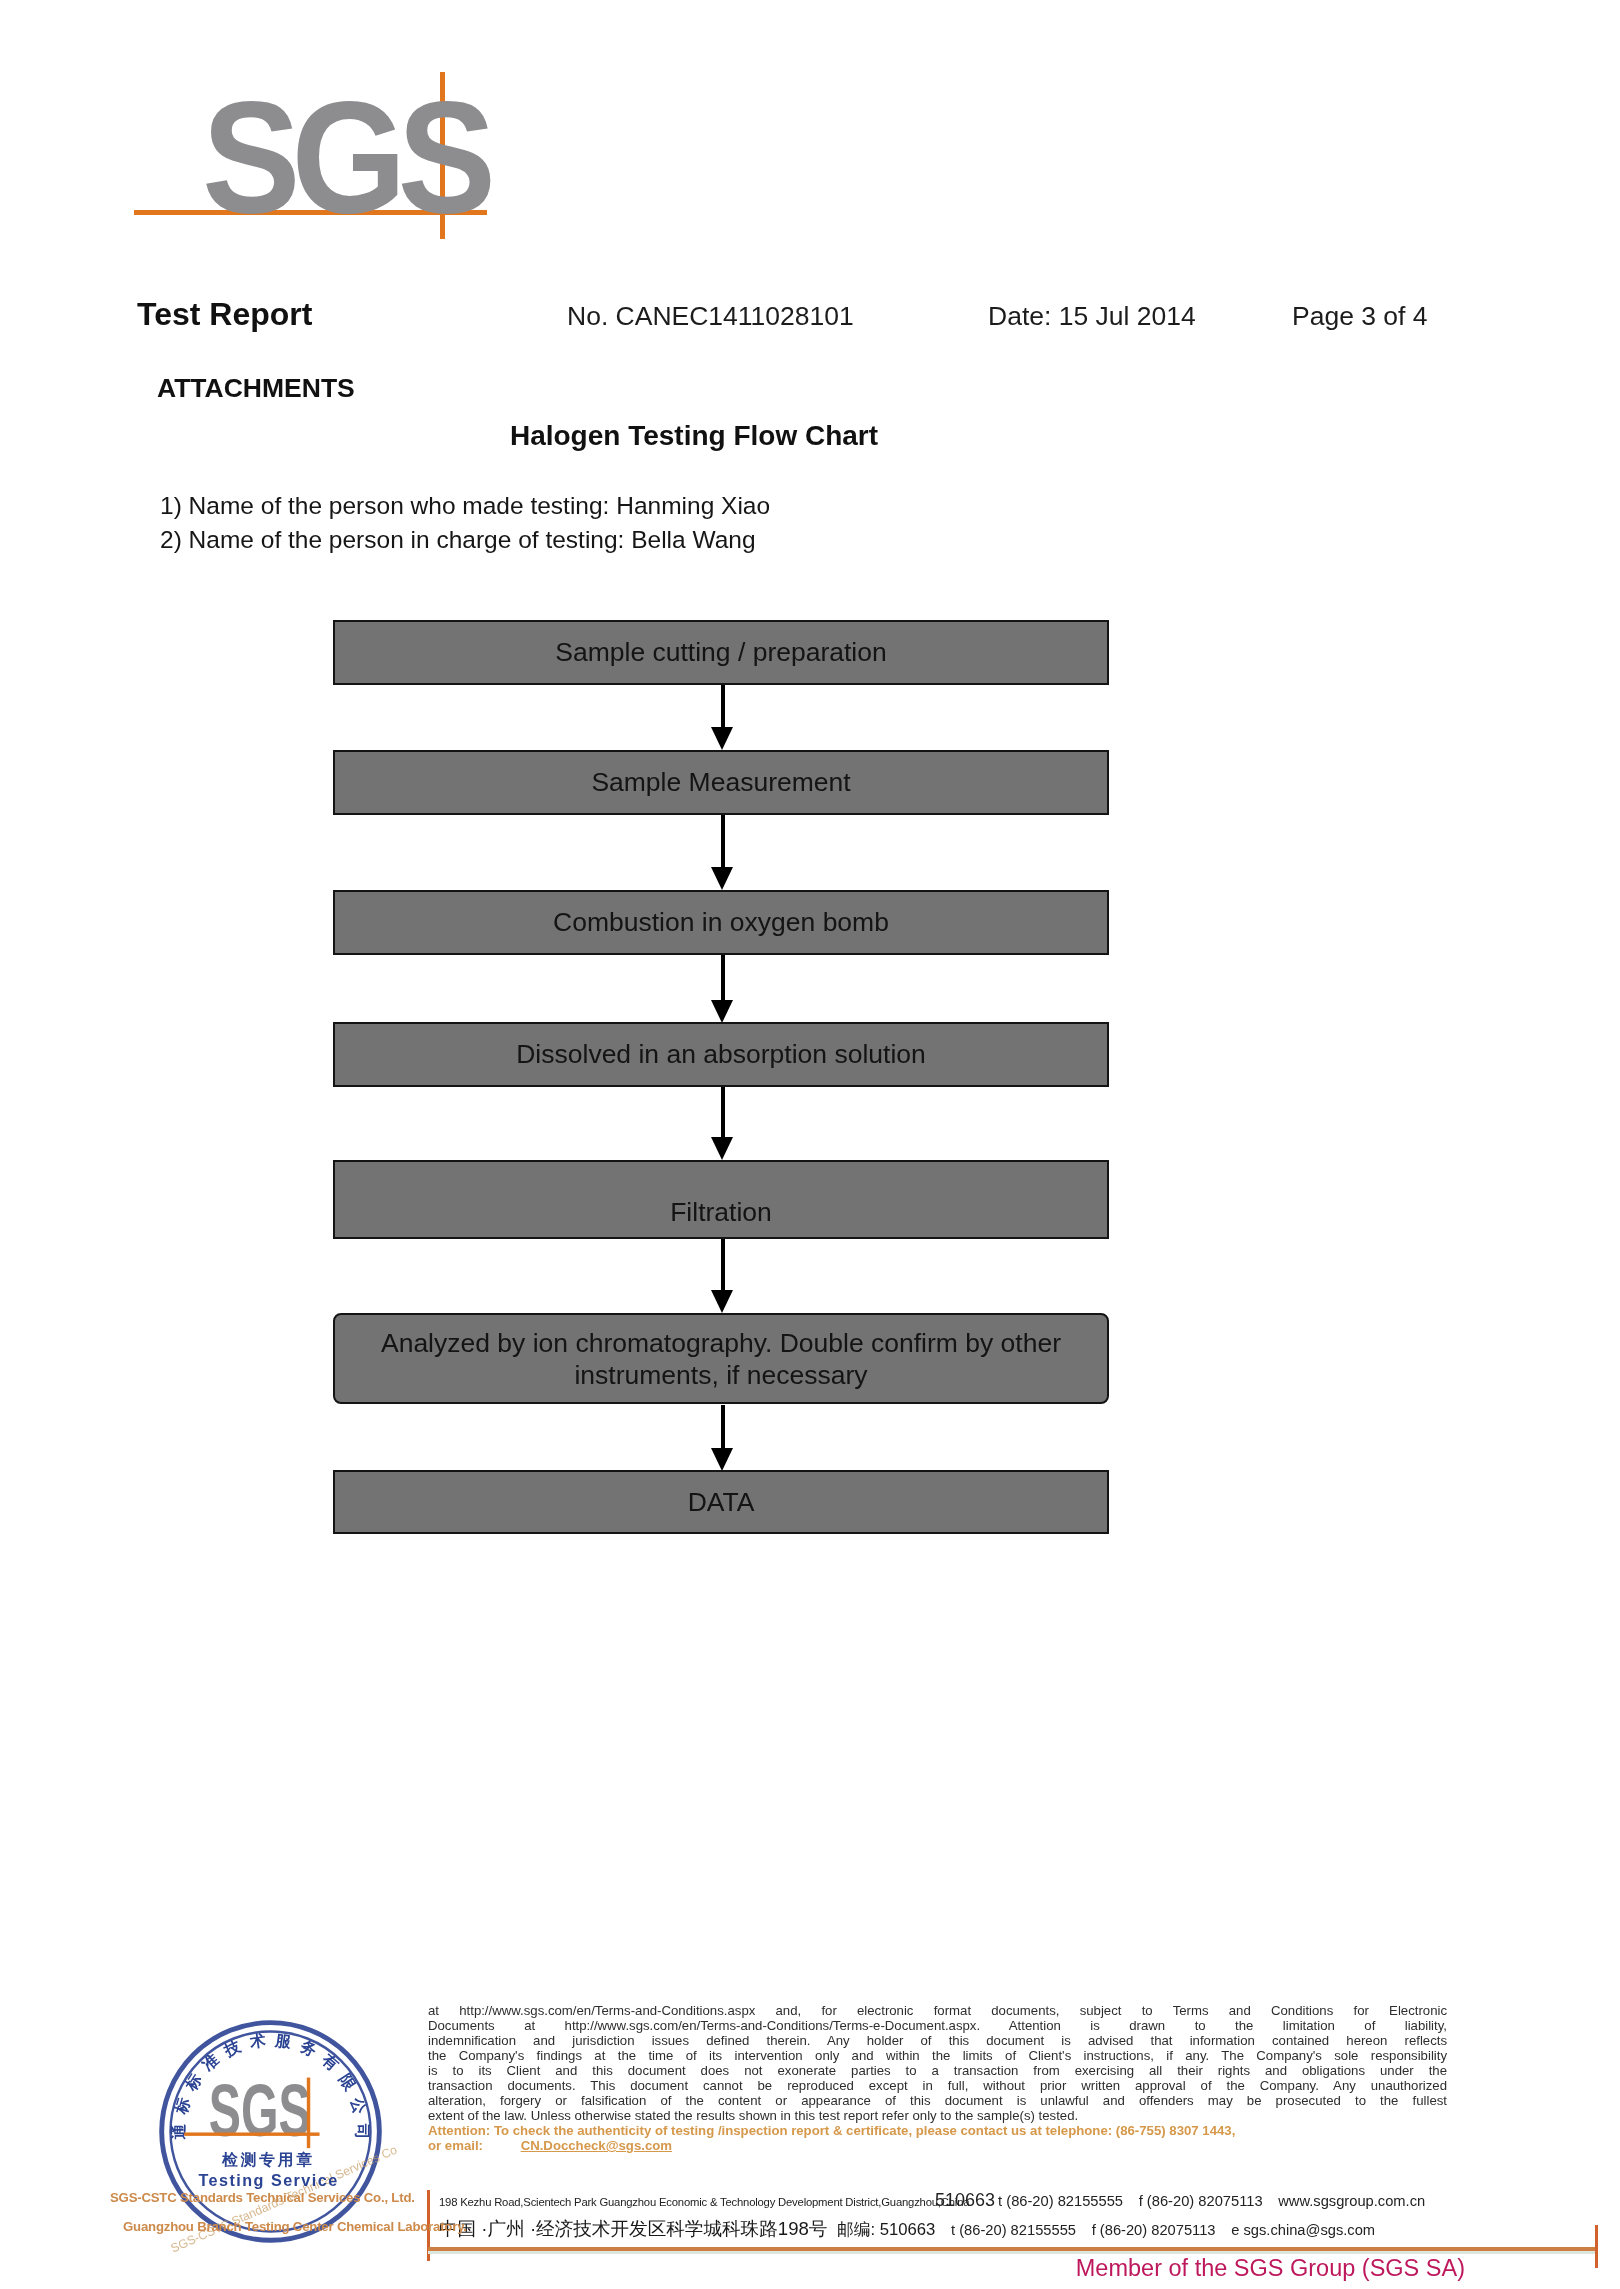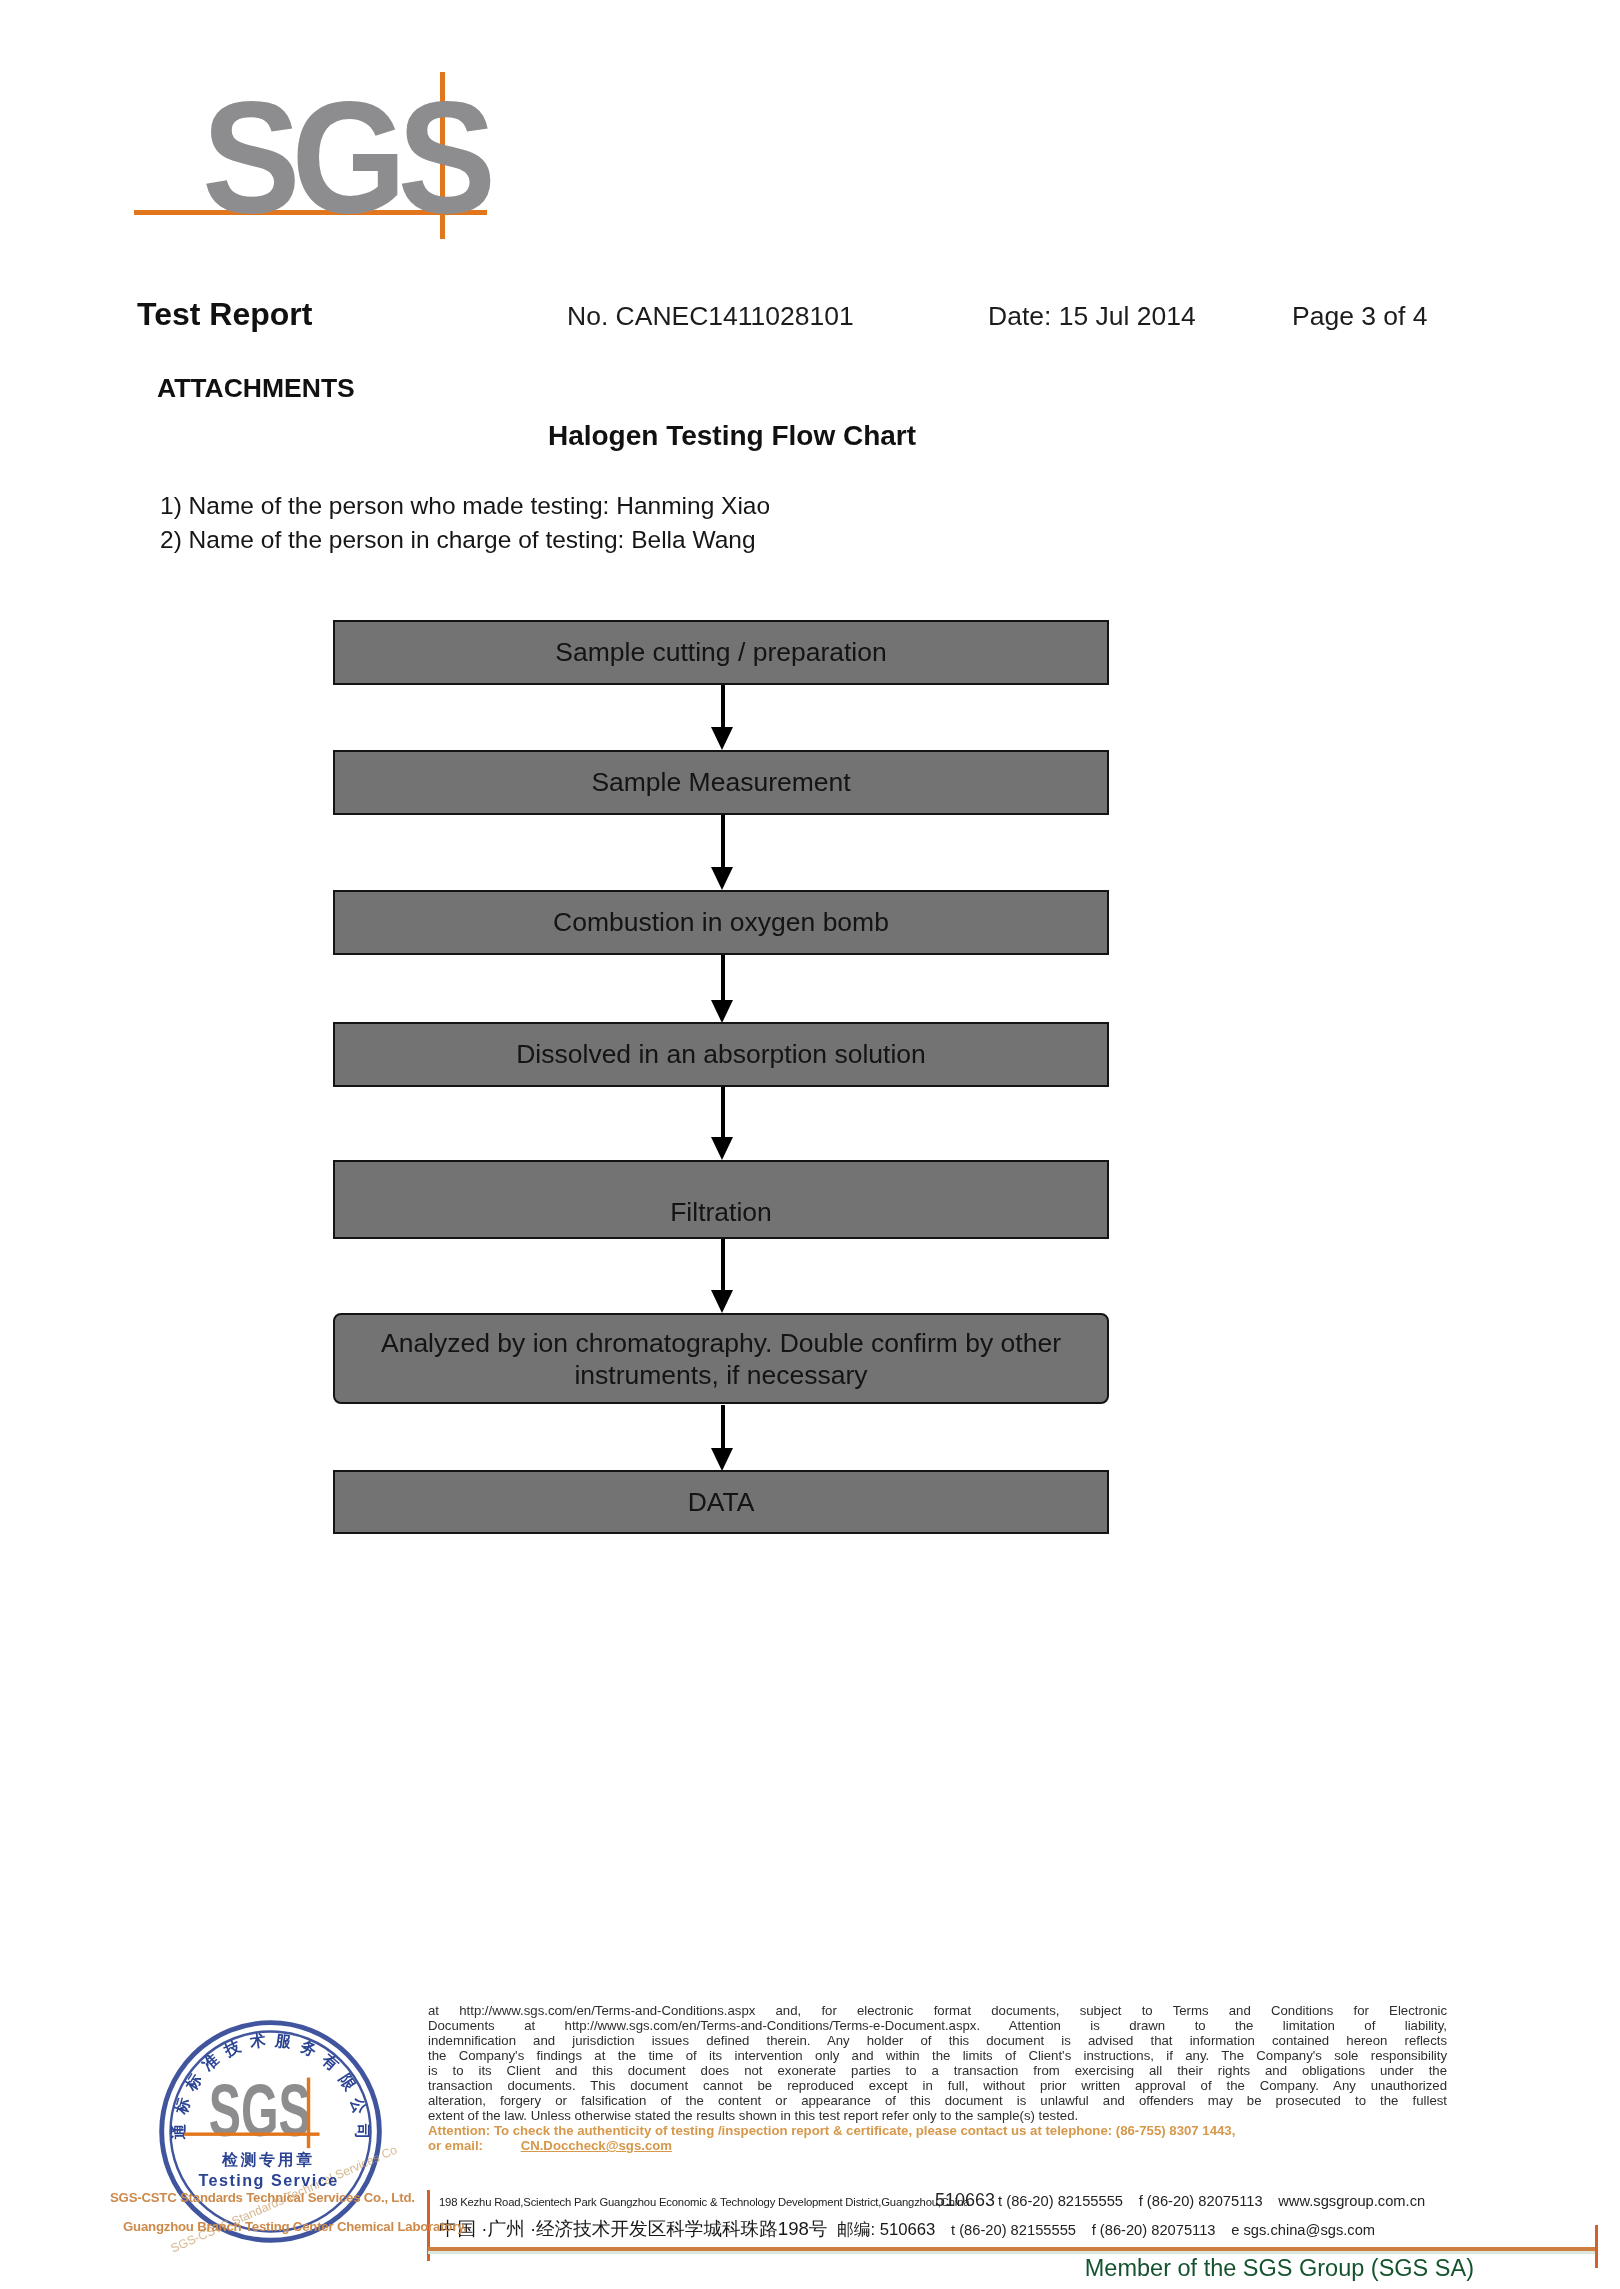--- a/index.html
+++ b/index.html
@@ -12,21 +12,21 @@
   .logo-vline{position:absolute;left:440px;top:72px;width:4.9px;height:167px;background:#e2761d;}
 
   
   .hdr{position:absolute;top:296px;white-space:nowrap;}
   .hdr-title{left:137px;font-size:32px;font-weight:bold;color:#111;}
   .hdr-no{left:567px;top:301px;font-size:26.5px;}
   .hdr-date{left:988px;top:301px;font-size:26.5px;}
   .hdr-page{left:1292px;top:301px;font-size:26.5px;}
 
   .attachments{position:absolute;left:157px;top:373px;font-size:26.5px;font-weight:bold;color:#111;}
-  .chart-title{position:absolute;left:0;top:420px;width:1388px;text-align:center;font-size:28px;font-weight:bold;color:#111;margin-left:38px;}
+  .chart-title{position:absolute;left:0;top:420px;width:1388px;text-align:center;font-size:28px;font-weight:bold;color:#111;}
   .note{position:absolute;left:160px;font-size:24.5px;color:#161616;white-space:nowrap;}
   .note1{top:492px;} .note2{top:526px;}
 
   
   .fbox{position:absolute;left:333px;width:776px;border:2.9px solid #141414;background:#737373;
         display:flex;align-items:center;justify-content:center;text-align:center;
         font-size:26.5px;color:#141414;box-sizing:border-box;padding:0 29px;}
   .b1{top:620px;height:65px;} .b2{top:750px;height:65px;} .b3{top:890px;height:65px;}
   .b4{top:1022px;height:65px;} .b5{top:1160px;height:79px;align-items:flex-end;padding-bottom:8.8px;}
   .b6{top:1313px;height:91px;line-height:32px;border-radius:8px;} .b7{top:1470px;height:64px;}
@@ -58,21 +58,21 @@
   .a-post1{font-size:18px;margin-right:3px;color:#222;}
   .a-seg{font-size:14.7px;margin-right:15.7px;color:#222;}
   .a-street2{font-size:18.6px;width:398px;color:#181818;}
   .a-post2{font-size:16.7px;margin-right:15.7px;color:#181818;}
 
   .rule-h{position:absolute;left:428px;top:2247px;width:1169px;height:3.9px;background:#cd7f42;}
   .rule-shadow{position:absolute;left:428px;top:2251px;width:1169px;height:2.9px;background:#dde6dd;}
   .tick-l{position:absolute;left:427px;top:2190px;width:2.9px;height:71px;background:#d2622b;}
   .tick-r{position:absolute;left:1595px;top:2225px;width:2.9px;height:43px;background:#d2622b;}
 
-  .member{position:absolute;top:2255px;right:146px;font-size:23.5px;color:#14532d;white-space:nowrap;}
+  .member{position:absolute;top:2255px;right:155px;font-size:23.5px;color:#be185d;white-space:nowrap;}
 </style>
 </head>
 <body>
 
 <div>
   <div class="logo-hline"></div>
   <div class="logo-vline"></div>
   <div class="logo-text">SGS</div>
 </div>
 

